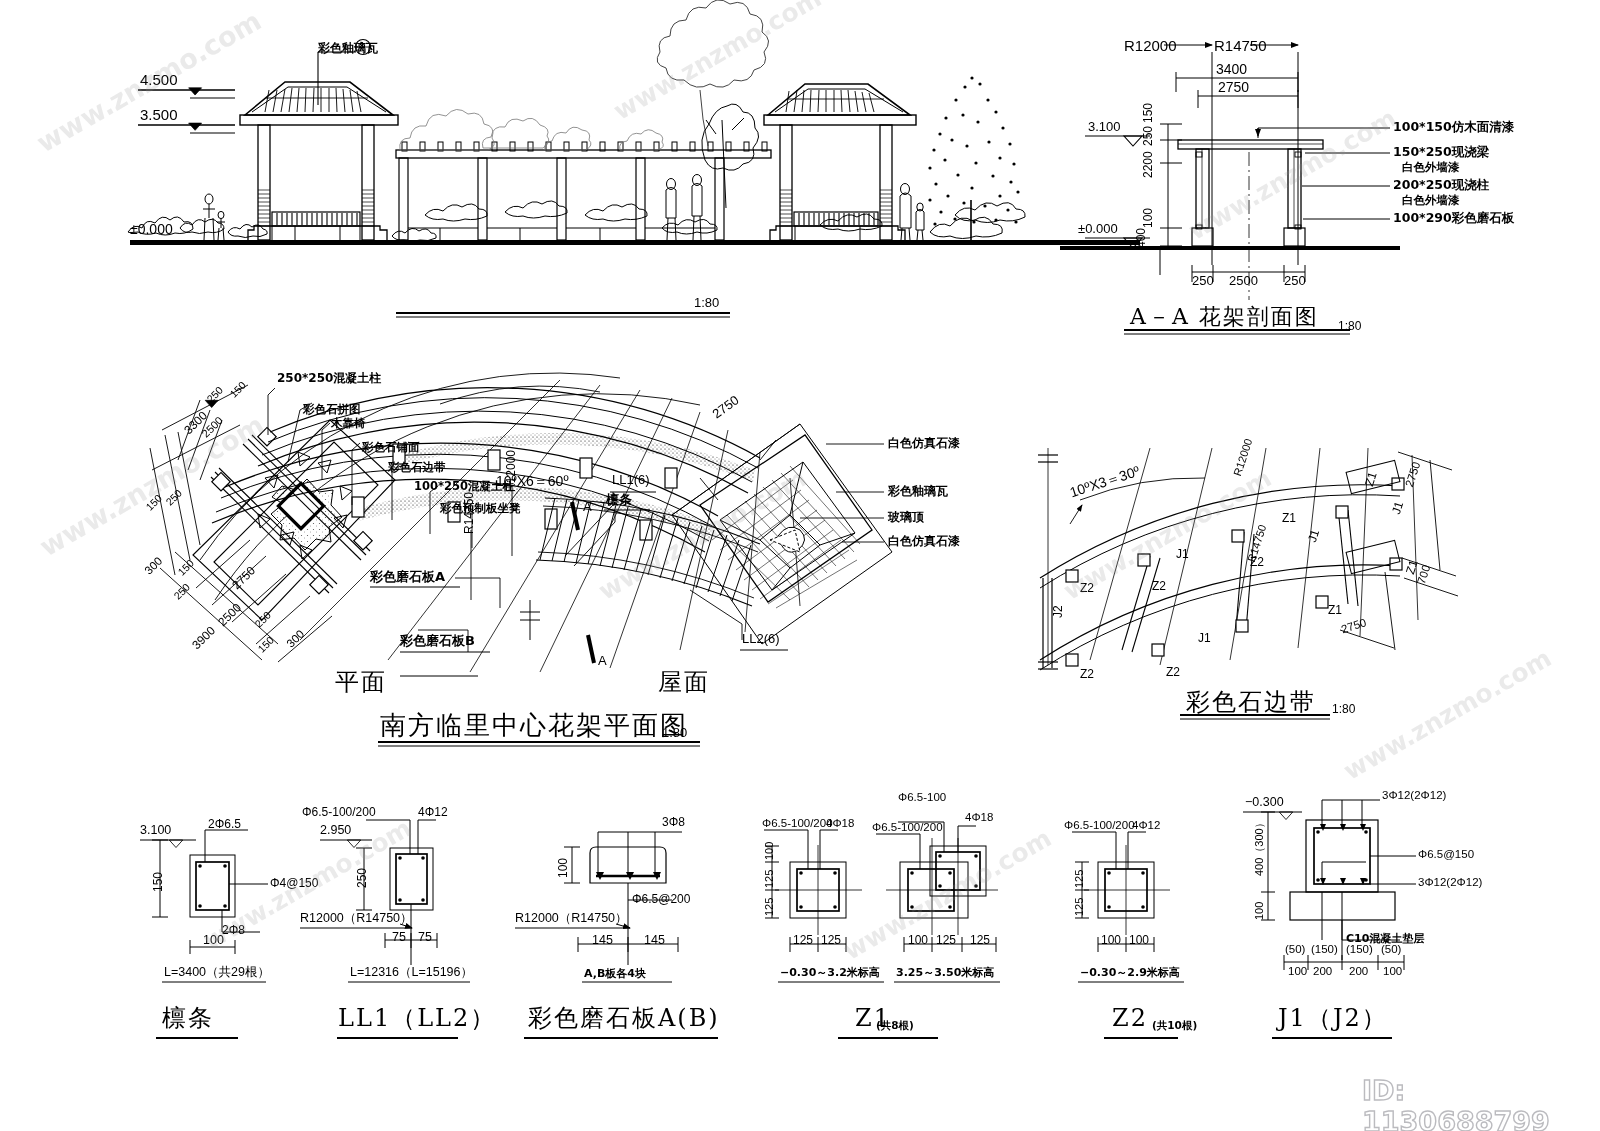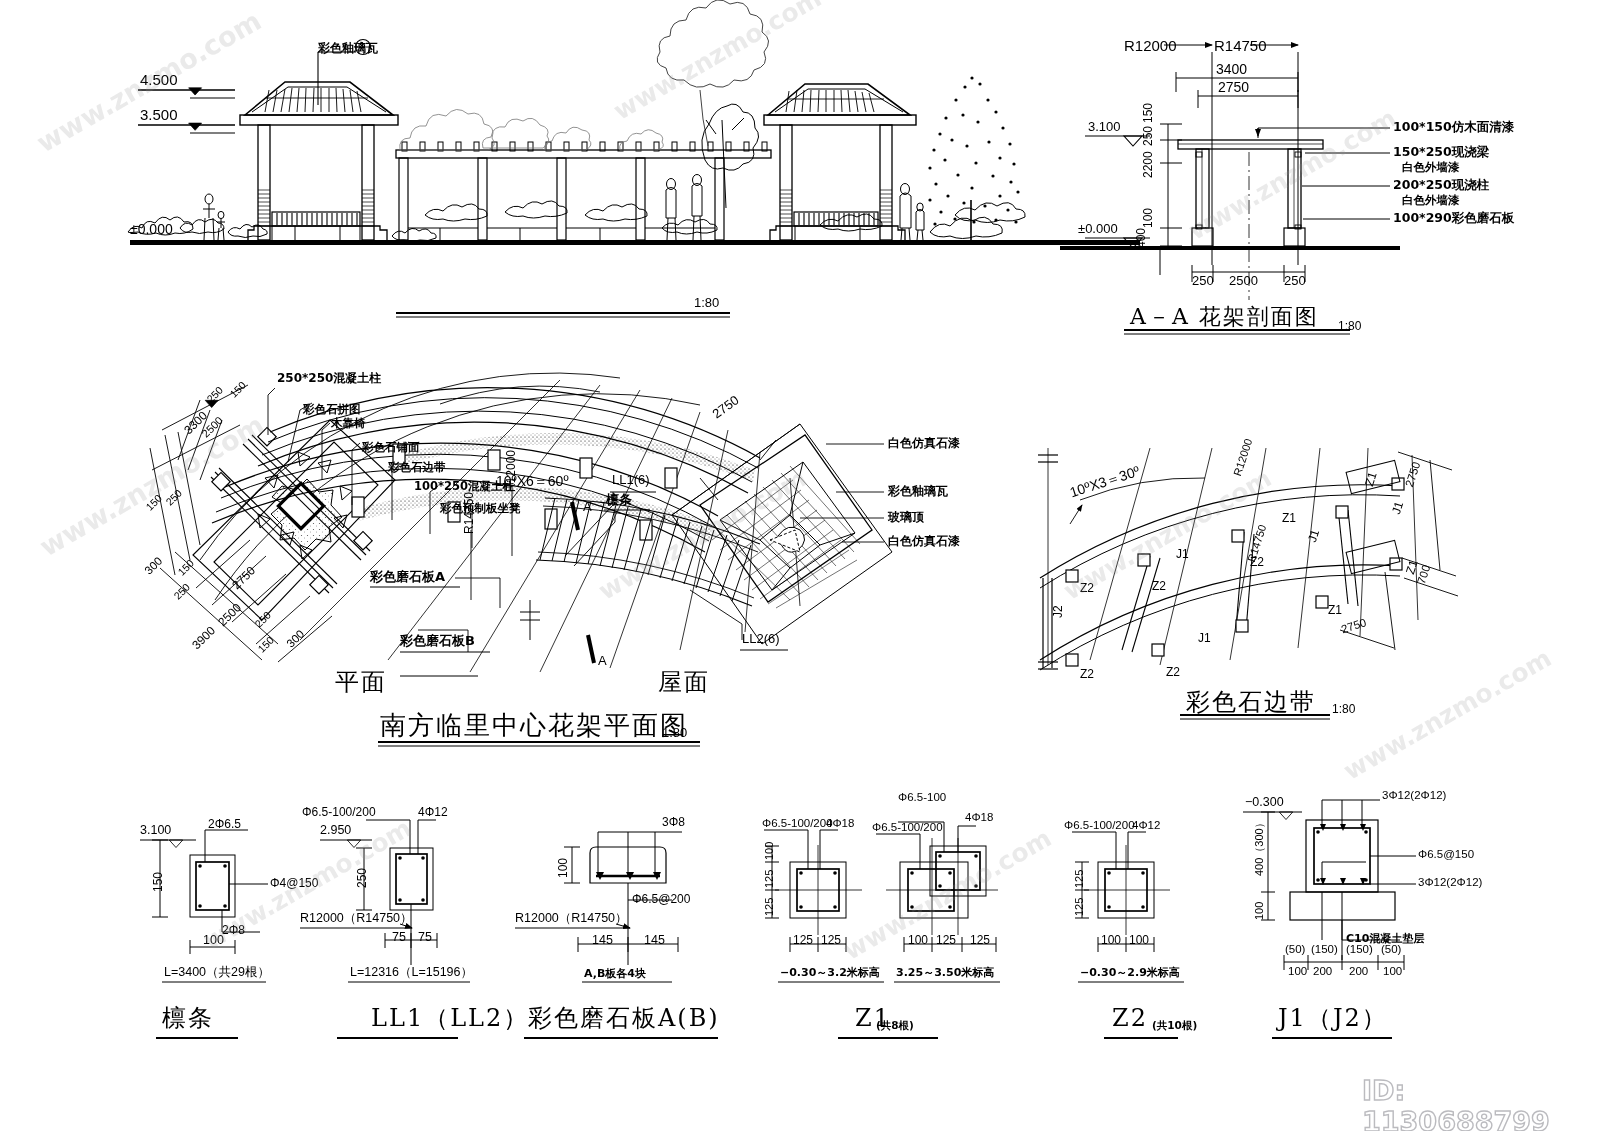--- a/index.html
+++ b/index.html
@@ -1057,21 +1057,21 @@
 <div class="t title-cn" style="left:162px;top:1006px;font-size:24px;">檩条</div>
 
 <div class="t num" style="left:302px;top:806px;font-size:12px;">Φ6.5-100/200</div>
 <div class="t num" style="left:418px;top:806px;font-size:12px;">4Φ12</div>
 <div class="t num" style="left:320px;top:824px;font-size:12.5px;">2.950</div>
 <div class="t num" style="left:356px;top:888px;font-size:12px;transform:rotate(-90deg);transform-origin:left top;">250</div>
 <div class="t num" style="left:300px;top:912px;font-size:12.5px;">R12000（R14750）</div>
 <div class="t num" style="left:392px;top:931px;font-size:12.5px;">75</div>
 <div class="t num" style="left:418px;top:931px;font-size:12.5px;">75</div>
 <div class="t num" style="left:350px;top:966px;font-size:12.5px;">L=12316（L=15196）</div>
-<div class="t title-cn" style="left:338px;top:1006px;font-size:24px;margin-left:33px;">LL1（LL2）</div>
+<div class="t title-cn" style="left:338px;top:1006px;font-size:24px;">LL1（LL2）</div>
 
 <div class="t num" style="left:662px;top:816px;font-size:12px;">3Φ8</div>
 <div class="t num" style="left:632px;top:893px;font-size:12px;">Φ6.5@200</div>
 <div class="t num" style="left:557px;top:878px;font-size:12px;transform:rotate(-90deg);transform-origin:left top;">100</div>
 <div class="t num" style="left:515px;top:912px;font-size:12.5px;">R12000（R14750）</div>
 <div class="t num" style="left:592px;top:934px;font-size:12.5px;">145</div>
 <div class="t num" style="left:644px;top:934px;font-size:12.5px;">145</div>
 <div class="t cn" style="left:584px;top:968px;font-size:11px;">A,B板各4块</div>
 <div class="t title-cn" style="left:528px;top:1006px;font-size:24px;">彩色磨石板A(B)</div>
 

